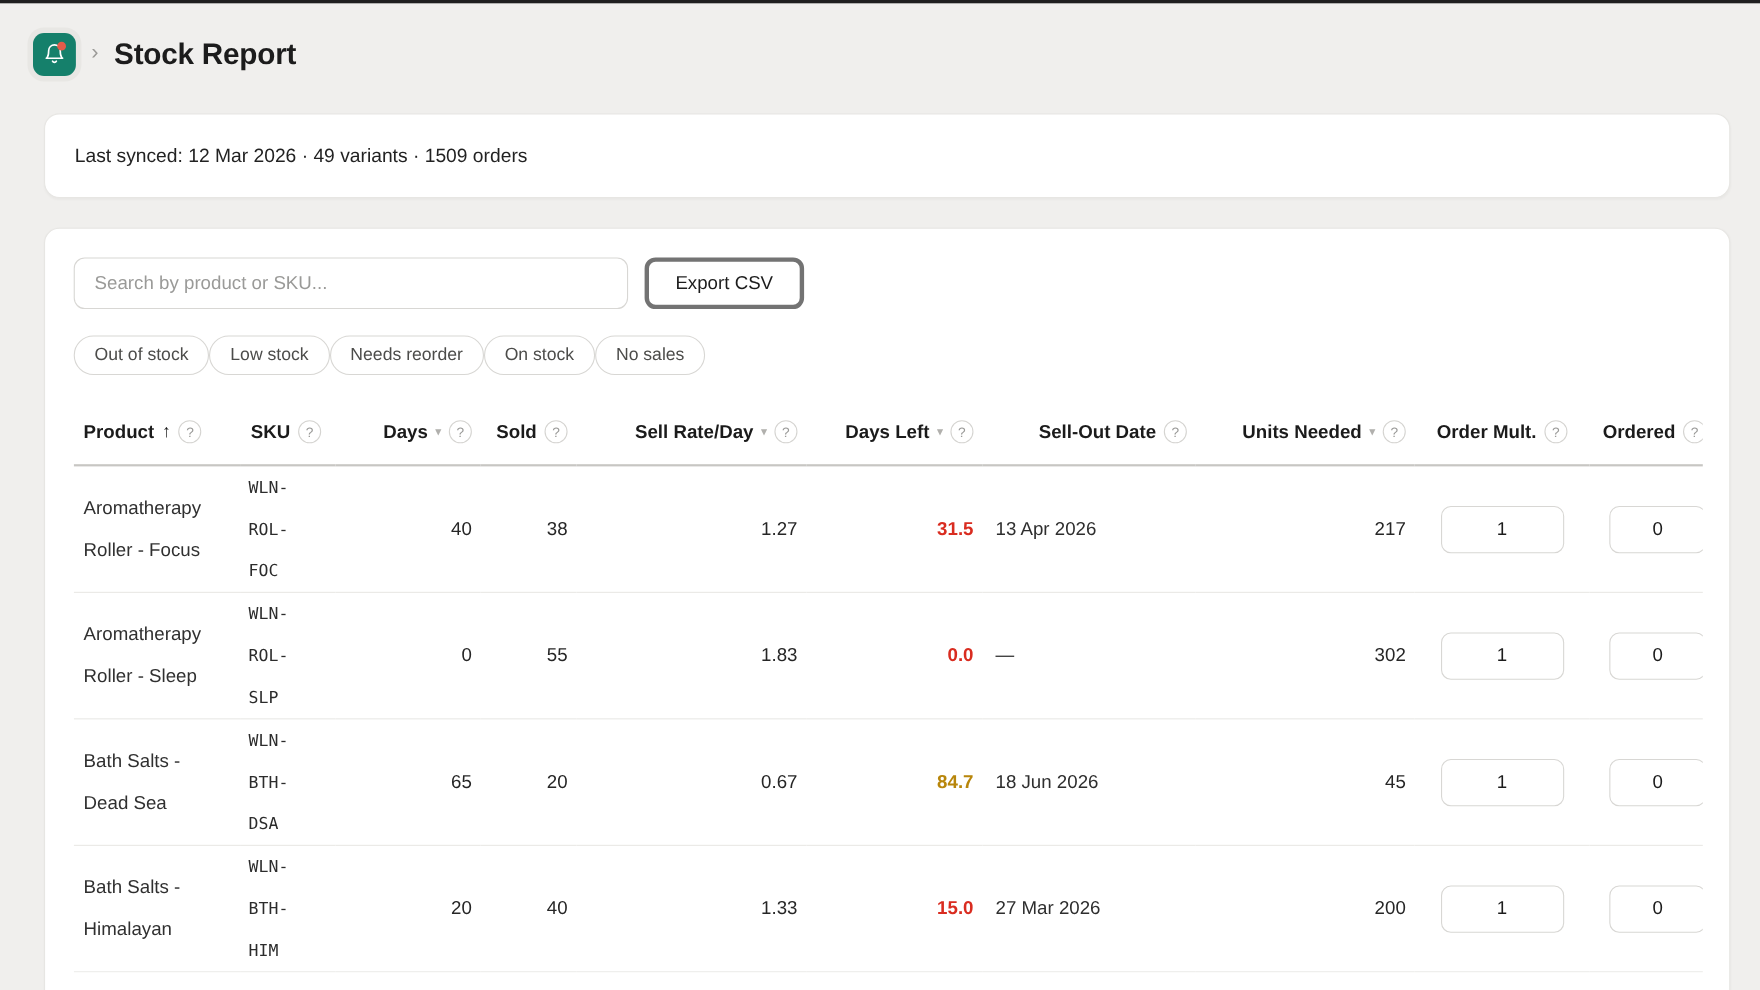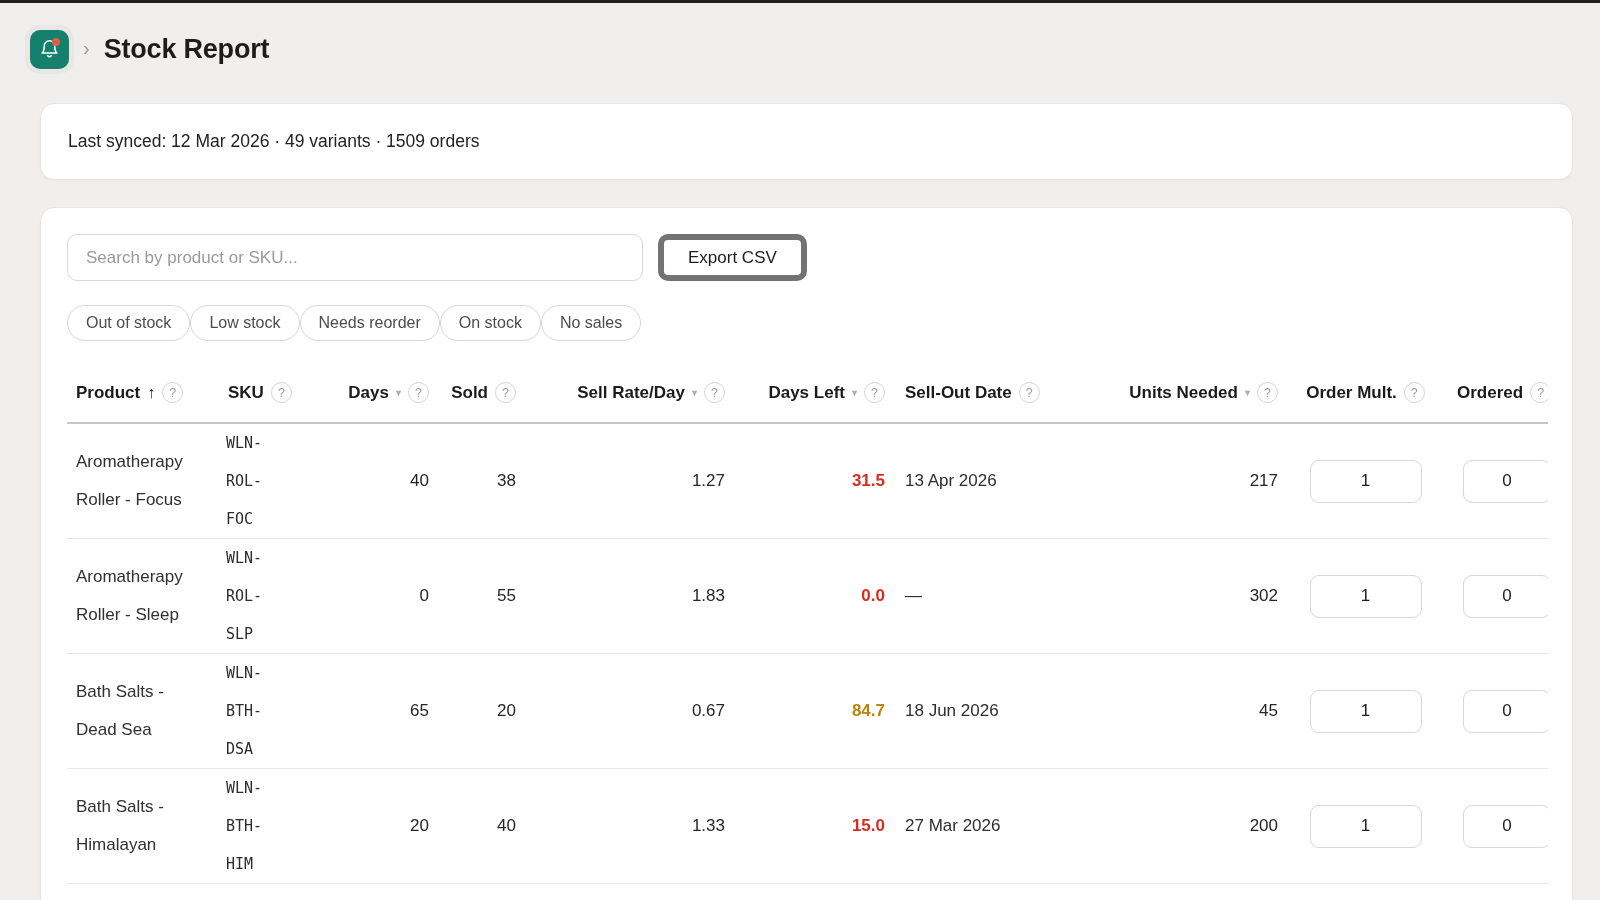--- a/index.html
+++ b/index.html
@@ -51,28 +51,28 @@
   }
   .summary-card {
     margin-top:8px; height:77px; display:flex; align-items:center; padding:0 27px;
     font-size:17.5px; color:#222;
   }
   .main-card { margin-top:27px; height:800px; padding:26px 26px 0 26px; }
 
   
   .toolbar { display:flex; align-items:center; }
   .search-input {
-    width:576px; height:47px; border:1px solid #d8d7d4; border-radius:10px;
+    width:504px; height:47px; border:1px solid #d8d7d4; border-radius:10px;
     padding:0 18px; font-size:17px; color:#1c1c1c; outline:none;
     font-family:"Liberation Sans", sans-serif; background:#fff;
   }
   .search-input::placeholder { color:#9a9a98; }
   .export-btn {
     height:47px; margin-left:15px; padding:0 24px; border-radius:10px;
-    background:#fff; border:6px solid #737373; font-size:17px; color:#1c1c1c;
+    background:#fff; border:4px solid #737373; font-size:17px; color:#1c1c1c;
     font-family:"Liberation Sans", sans-serif; cursor:pointer;
   }
   .chips { display:flex; margin-top:24px; }
   .chip {
     padding:8px 18px; border-radius:999px; background:#fff;
     border:1px solid #d8d7d4; font-size:16px; color:#4c4c4a;
     font-family:"Liberation Sans", sans-serif; cursor:pointer; white-space:nowrap;
   }
 
   
@@ -209,21 +209,21 @@
             </span>
           </th>
           <th class="a-right">
             <span class="th-inner">
               <span>Days Left</span>
               <span class="sort-caret">▾</span>
               <span class="help-badge">?</span>
             </span>
           </th>
           <th class="a-left">
-            <span class="th-inner" style="padding-left:12px;">
+            <span class="th-inner" style="padding-left:12px;justify-content:flex-end;">
               <span>Sell-Out Date</span>
               <span class="help-badge">?</span>
             </span>
           </th>
           <th class="a-right">
             <span class="th-inner">
               <span>Units Needed</span>
               <span class="sort-caret">▾</span>
               <span class="help-badge">?</span>
             </span>

